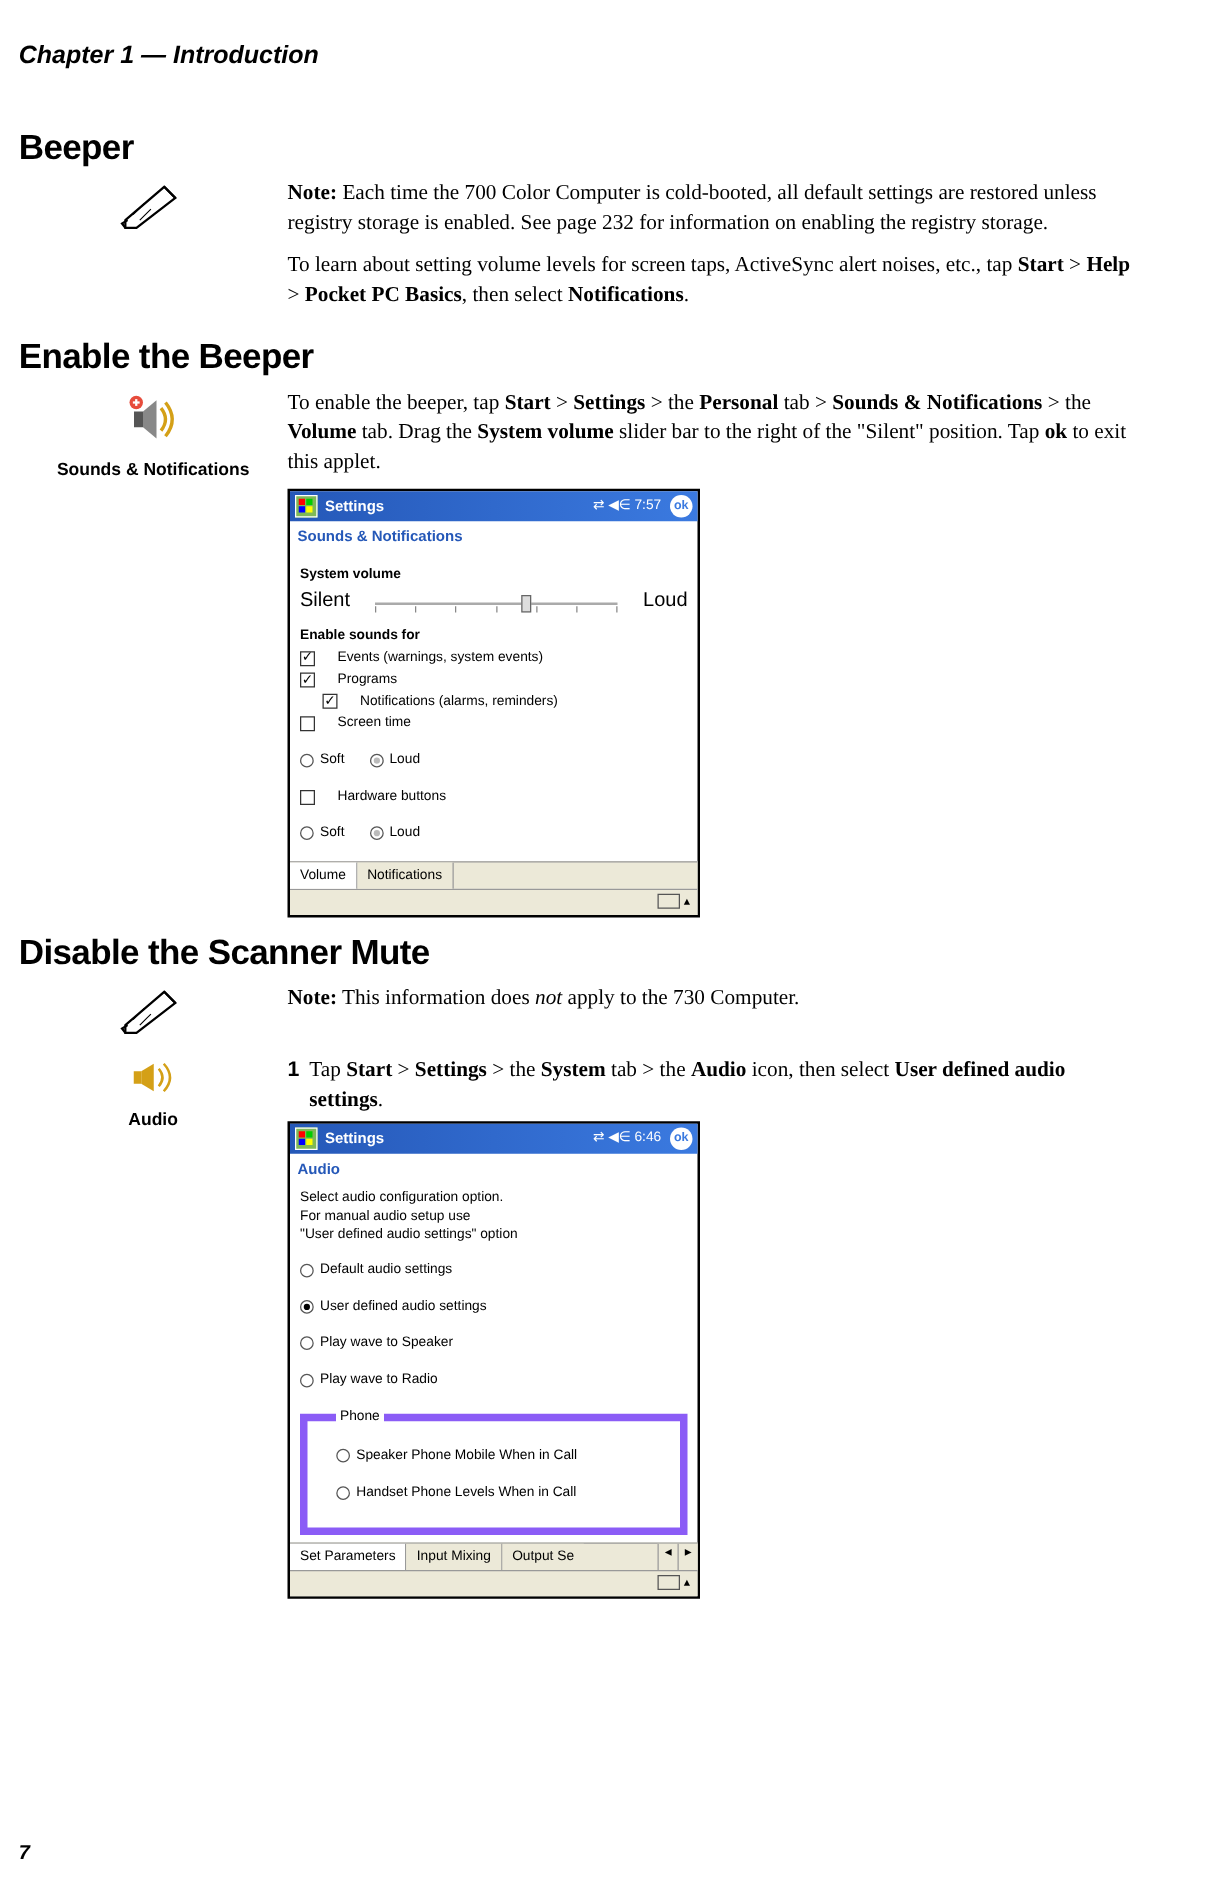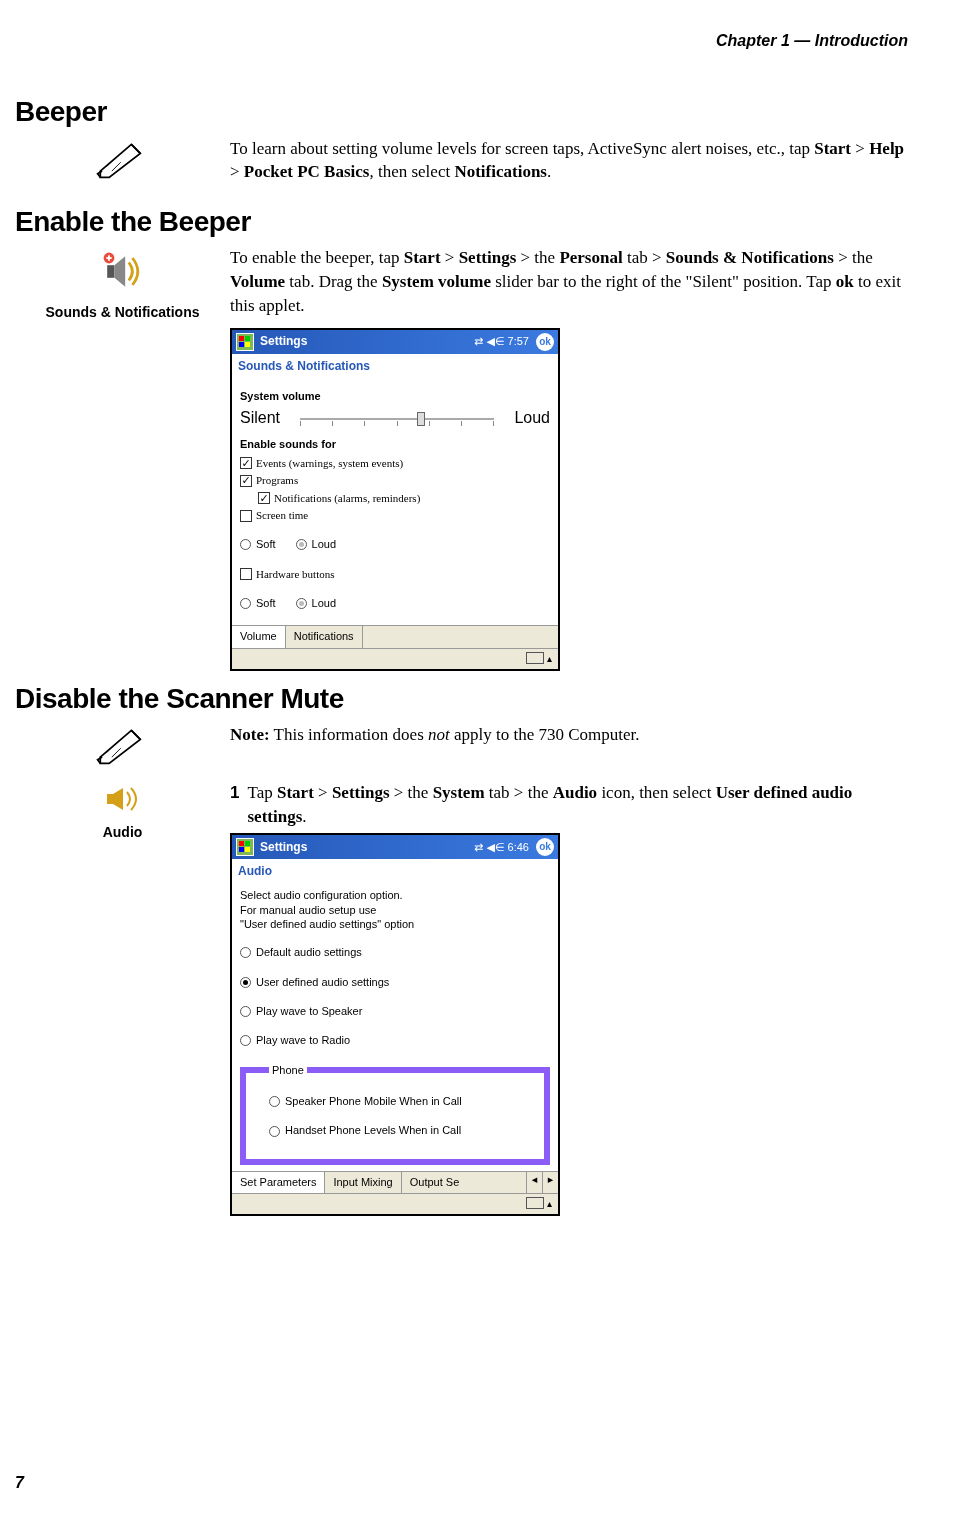--- a/index.html
+++ b/index.html
@@ -8,25 +8,24 @@
     font-size: 17px;
     line-height: 1.4;
     color: #000;
     background: #fff;
     width: 968px;
     height: 1519px;
     position: relative;
     padding: 30px 60px 30px 15px;
   }
   .header-right {
-    text-align: right;
     font-style: italic;
     font-weight: bold;
     font-family: Arial, sans-serif;
-    font-size: 16px;
+    font-size: 20px;
     margin-bottom: 40px;
   }
   h1 {
     font-family: Arial, sans-serif;
     font-size: 28px;
     font-weight: 900;
     margin-bottom: 5px;
     letter-spacing: -0.5px;
   }
   .section {
@@ -79,21 +78,21 @@
   .ss-ok { background:#fff; color:#3b7ae0; border-radius:50%; width:18px; height:18px; display:flex; align-items:center; justify-content:center; font-weight:bold; font-size:10px; margin-left:4px;}
   .ss-subtitle { color:#2558b8; font-weight:bold; padding:4px 6px; font-size:12px;}
   .ss-body { padding: 4px 8px 0 8px; font-size:11px; }
   .ss-label-bold { font-weight:bold; margin-top:6px; margin-bottom:3px; display:block; font-size:11px;}
   .slider-row { display:flex; align-items:flex-end; gap:20px; font-size:16px; margin-bottom:8px;}
   .slider-track { flex:1; height:20px; position:relative; }
   .slider-line { position:absolute; top:9px; left:0; right:0; height:2px; background:#aaa; }
   .slider-ticks { position:absolute; top:12px; left:0; right:0; display:flex; justify-content:space-between;}
   .slider-ticks span { width:1px; height:5px; background:#888;}
   .slider-thumb { position:absolute; top:3px; left:60%; width:8px; height:14px; background:#ddd; border:1px solid #666;}
-  .chk-row { display:flex; align-items:center; gap:4px; margin:2px 0; font-size:11px;font-family:Liberation Serif, serif;}
+  .chk-row { display:flex; align-items:center; gap:18px; margin:2px 0; font-size:11px;}
   .chk { width:12px; height:12px; border:1px solid #333; display:inline-flex; align-items:center; justify-content:center; flex-shrink:0;}
   .chk.checked::after { content:"✓"; font-size:11px; line-height:1; color:#000;}
   .indent { margin-left:18px;}
   .radio-row { display:flex; align-items:center; gap:5px; margin:14px 0; font-size:11px;}
   .radio { width:11px; height:11px; border:1px solid #555; border-radius:50%; display:inline-flex; align-items:center; justify-content:center; flex-shrink:0;}
   .radio.checked::after { content:""; width:5px; height:5px; background:#000; border-radius:50%;}
   .radio.ghost::after { content:""; width:5px; height:5px; background:#bbb; border-radius:50%;}
   .ss-tabs { display:flex; border-top:1px solid #999; margin-top:6px; font-size:11px; background:#ece9d8;}
   .ss-tab { padding:3px 8px; border-right:1px solid #999; background:#ece9d8;}
   .ss-tab.active { background:#fff;}
@@ -123,20 +122,21 @@
     <span class="note-icon">
       <svg viewBox="0 0 60 45">
           <path d="M5 35 L40 5 L50 15 L15 42 L5 42 Z" fill="none" stroke="#000" stroke-width="2"></path>
           <path d="M5 42 L2 38 L7 35" fill="none" stroke="#000" stroke-width="2"></path>
           <path d="M40 5 L50 15" stroke="#000" stroke-width="2"></path>
           <path d="M12 30 L22 20 M18 35 L28 25" stroke="#000" stroke-width="1"></path>
         </svg>
     </span>
   </div>
   <div class="right-col">
+    <p><b>Note:</b><span> Each time the 700 Color Computer is cold-booted, all default settings are restored unless registry storage is enabled. See page 232 for information on enabling the registry storage.</span></p>
     <p><span>To learn about setting volume levels for screen taps, ActiveSync alert noises, etc., tap </span><b>Start</b><span> &gt; </span><b>Help</b><span> &gt; </span><b>Pocket PC Basics</b><span>, then select </span><b>Notifications</b><span>.</span></p>
   </div>
 </div>
 
 <h1>Enable the Beeper</h1>
 
 <div class="section">
   <div class="left-col">
     <span class="sounds-icon">
       <svg viewBox="0 0 50 50">

